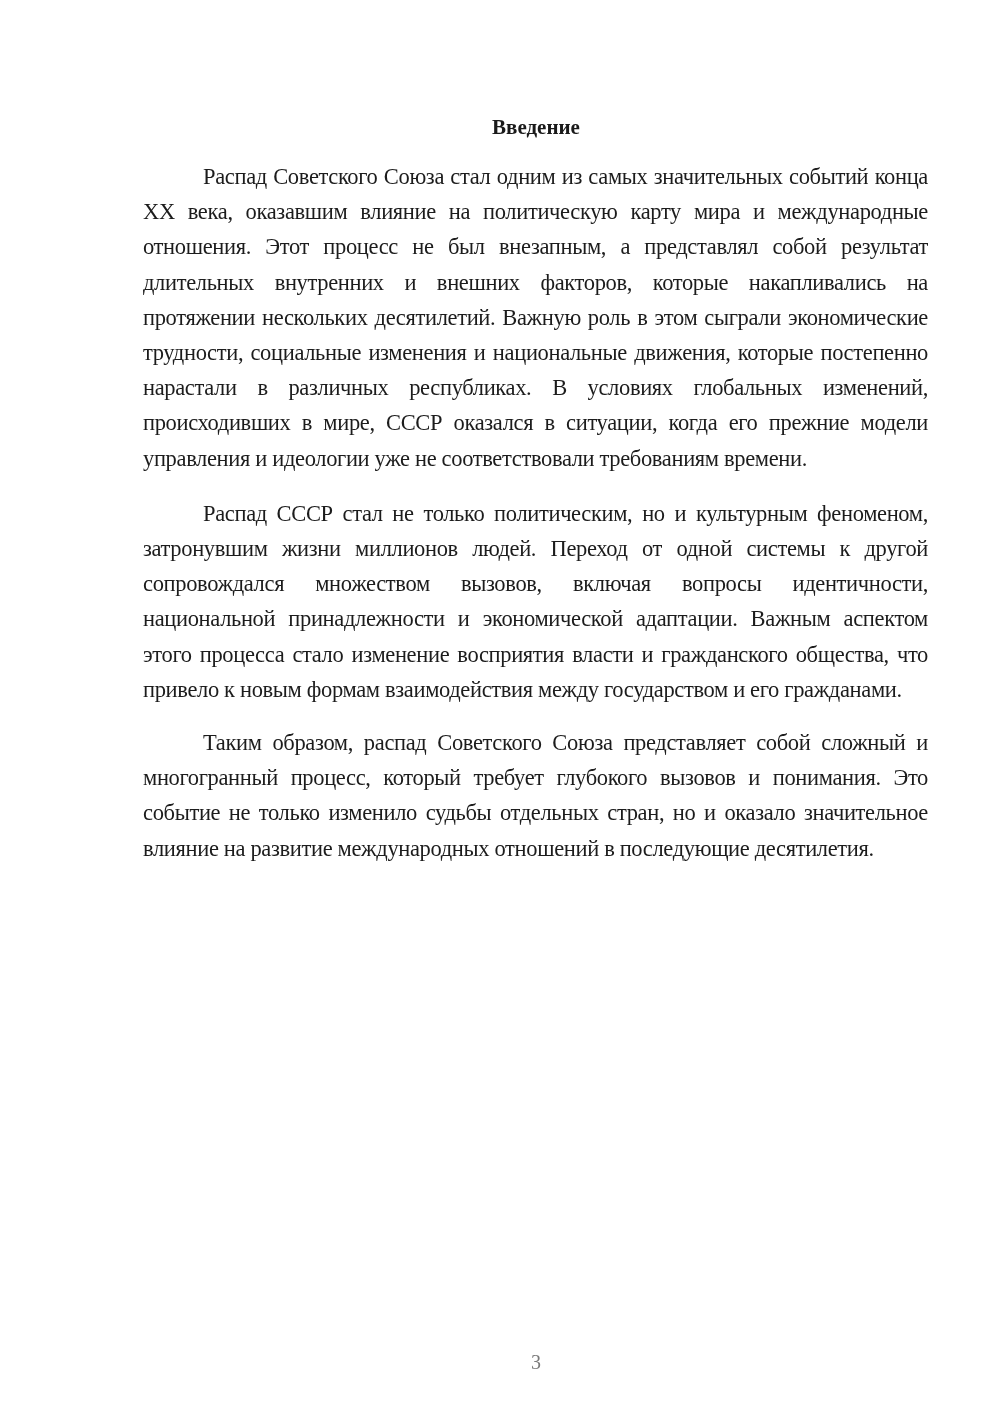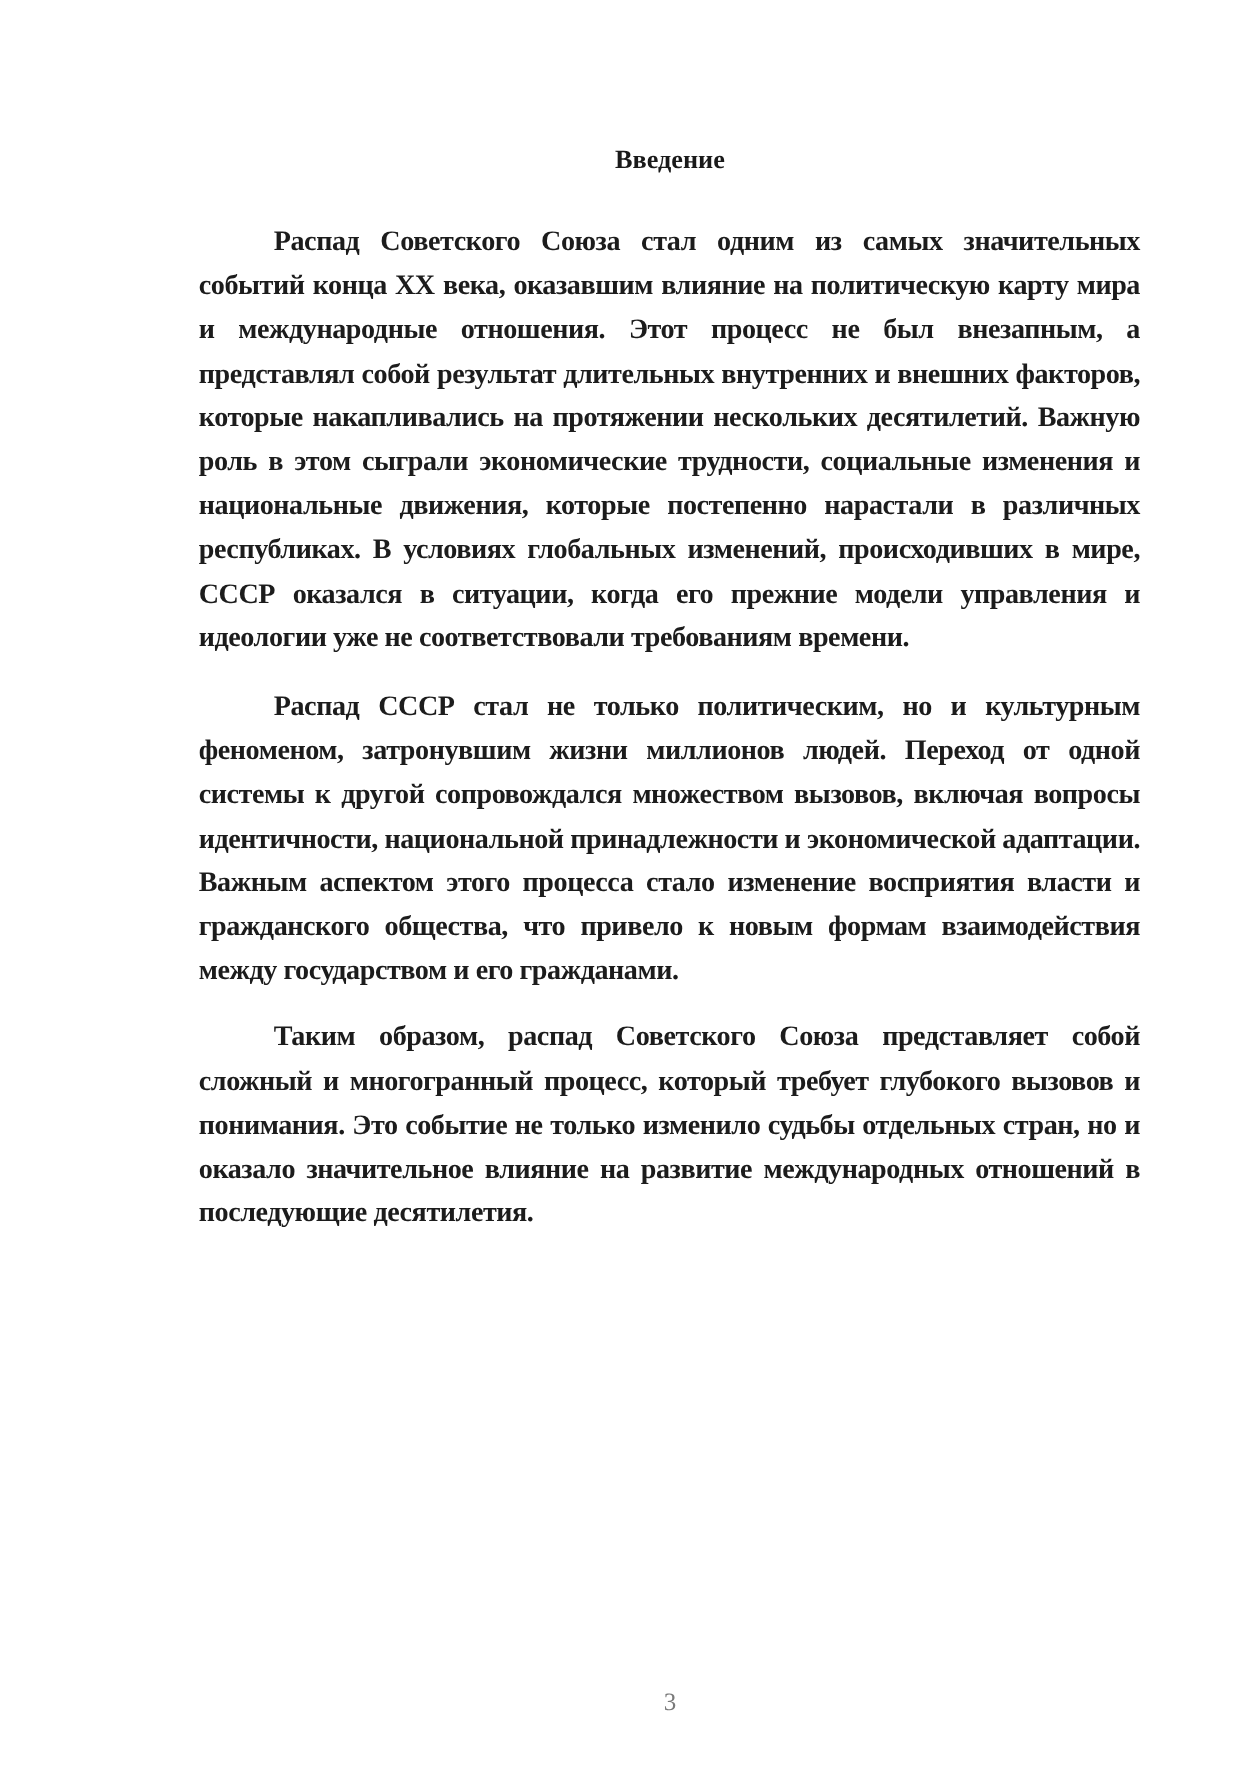--- a/index.html
+++ b/index.html
@@ -33,29 +33,28 @@
       line-height: 28px;
       color: #1a1a1a;
     }
     .content {
       position: absolute;
       left: 143px;
       top: 143px;
       width: 785px;
     }
     .para {
-      margin: 16px;
+      margin: 0;
       font-size: 22.5px;
       line-height: 35.2px;
       text-align: justify;
       text-indent: 60px;
       letter-spacing: -0.35px;
       word-spacing: 0px;
       color: #1c1c1c;
-      font-weight: bold;
     }
     .para.p1 { margin-bottom: 20px; }
     .para.p2 { margin-bottom: 18px; }
     .page-number {
       position: absolute;
       left: 0;
       width: 1072px;
       top: 1334px;
       text-align: center;
       font-size: 20px;

